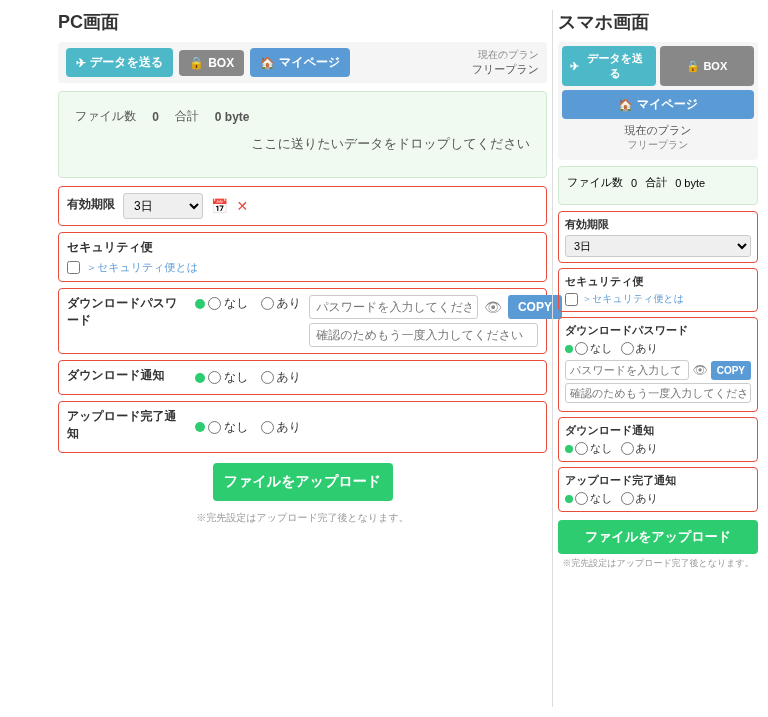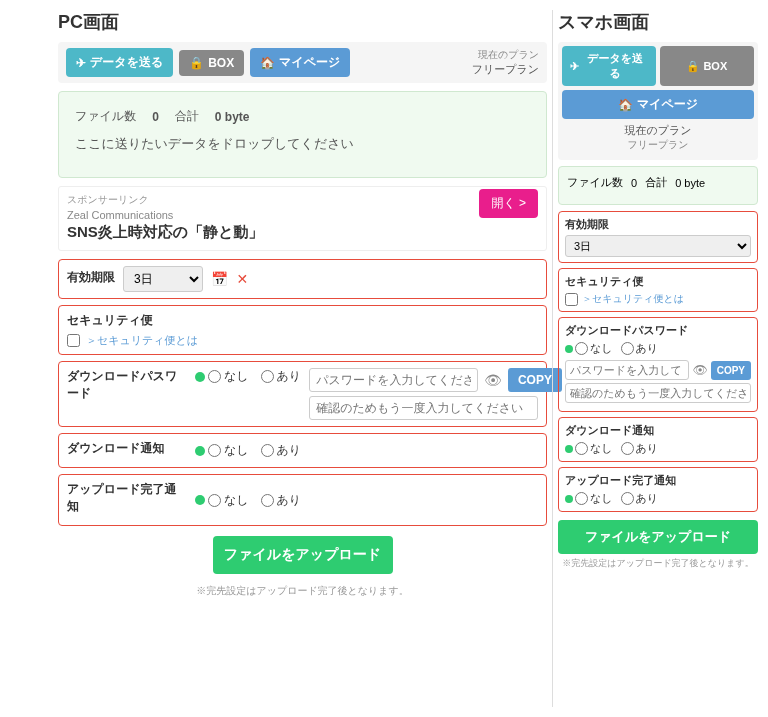--- a/index.html
+++ b/index.html
@@ -83,21 +83,21 @@
     .file-info-row {
       display: flex;
       align-items: center;
       gap: 16px;
       margin-bottom: 10px;
       font-size: 12px;
     }
     .file-info-row span { color: #555; }
     .file-info-row .val { font-weight: bold; }
     .drop-text {
-      text-align: left;
+      text-align: right;
       color: #555;
       font-size: 13px;
       margin-bottom: 8px;
     }
     .select-btn {
       display: block;
       margin: 0 auto;
       background: #fff;
       border: 1px solid #aaa;
       padding: 5px 20px;
@@ -443,26 +443,20 @@
     <div class="drop-area">
       <div class="file-info-row">
         <span>ファイル数</span>
         <span class="val">0</span>
         <span>合計</span>
         <span class="val">0 byte</span>
       </div>
       <div class="drop-text">ここに送りたいデータをドロップしてください</div>
     </div>
 
-    <div class="sponsor-area clearfix">
-      <div class="sponsor-label">スポンサーリンク</div>
-      <button class="sponsor-btn">開く &gt;</button>
-      <div class="sponsor-company">Zeal Communications</div>
-      <div class="sponsor-title">SNS炎上時対応の「静と動」</div>
-    </div>
 
     <div class="settings-row">
       <div class="row-content">
         <label>有効期限</label>
         <select class="period-select">
           <option>3日</option>
         </select>
         <button class="icon-btn">📅</button>
         <button class="icon-btn icon-btn-red">✕</button>
       </div>

